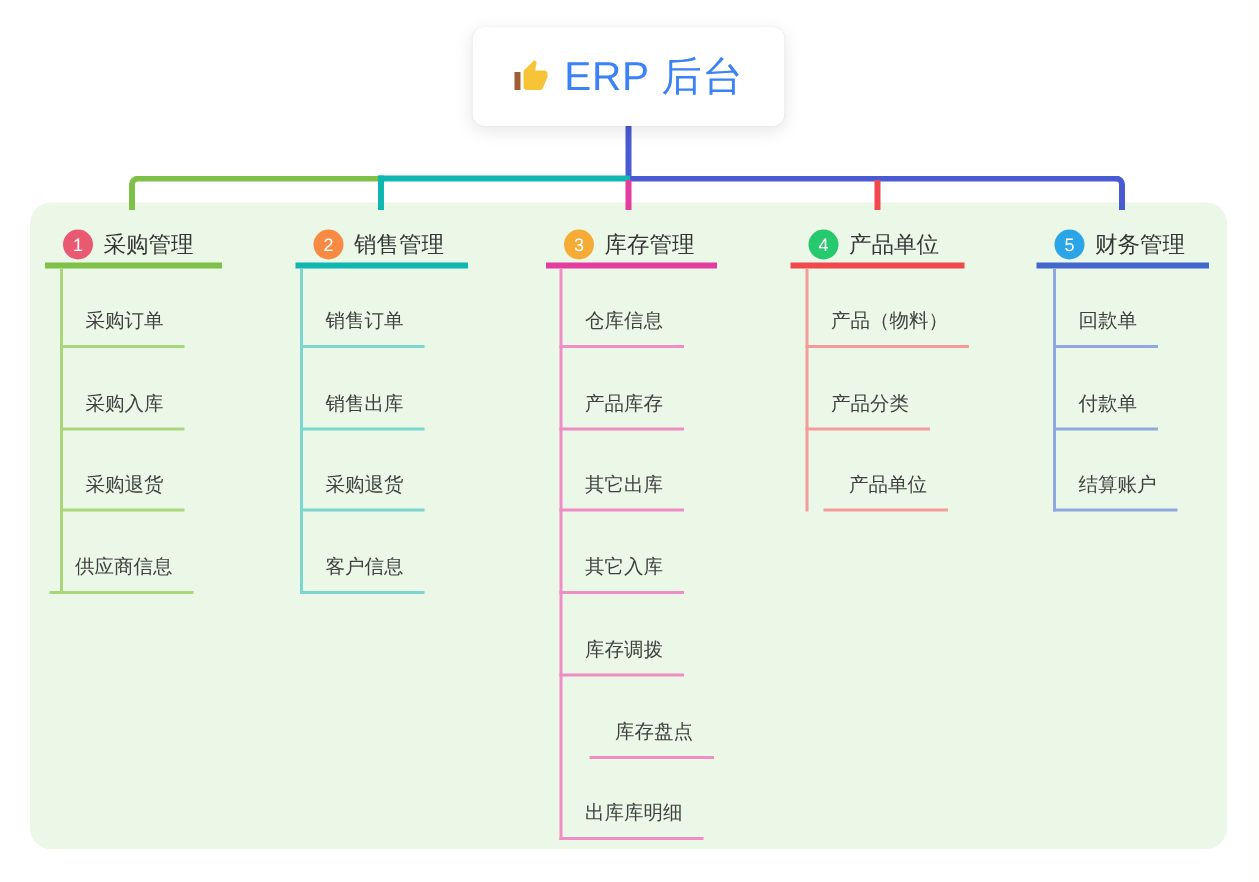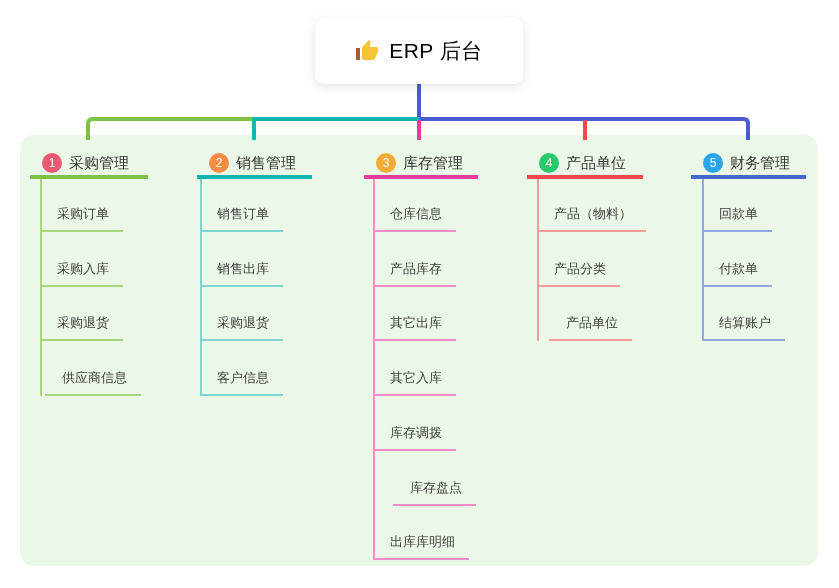--- a/index.html
+++ b/index.html
@@ -12,21 +12,21 @@
     position:absolute;left:20px;top:135px;width:798px;height:431px;
     border-radius:14px;
   }
   .root-card{
     position:absolute;left:315px;top:18px;width:208px;height:66px;
     background:#ffffff;border-radius:8px;
     box-shadow:0 3px 12px rgba(0,0,0,0.10),0 0 1px rgba(0,0,0,0.08);
     display:flex;align-items:center;justify-content:center;gap:10px;
     z-index:3;
   }
-  .root-title{font-size:21px;color:#000000;font-weight:500;letter-spacing:.5px;}
+  .root-title{font-size:27px;color:#3b82f6;font-weight:500;letter-spacing:.5px;}
   .conn{position:absolute;}
   .branch-title{
     position:absolute;height:28px;display:flex;align-items:center;
     padding-left:12px;gap:7px;
   }
   .badge{
     width:20px;height:20px;border-radius:50%;color:#fff;
     font-size:12px;line-height:20px;text-align:center;flex:0 0 auto;
   }
   .branch-label{font-size:15px;color:#353535;font-weight:500;white-space:nowrap;}
@@ -62,21 +62,21 @@
     </div>
   <div id="branches">
       <div class="branch-title" style="left: 30px; top: 151px; width: 118px; height: 28px; border-bottom: 4px solid rgb(127, 193, 72);">
         <span class="badge" style="background: rgb(233, 90, 114);">1</span>
         <span class="branch-label">采购管理</span>
       </div>
       <div class="vline" style="left: 40px; top: 179px; height: 217px; background: rgb(169, 214, 125);"></div>
       <div class="child-node" style="left: 40px; top: 205px; border-bottom: 2px solid rgb(169, 214, 125);"><span>采购订单</span></div>
       <div class="child-node" style="left: 40px; top: 260px; border-bottom: 2px solid rgb(169, 214, 125);"><span>采购入库</span></div>
       <div class="child-node" style="left: 40px; top: 314px; border-bottom: 2px solid rgb(169, 214, 125);"><span>采购退货</span></div>
-      <div class="child-node" style="left: 45px; top: 369px; border-bottom: 2px solid rgb(169, 214, 125);"><span>供应商信息</span></div>
+      <div class="child-node" style="left: 33px; top: 369px; border-bottom: 2px solid rgb(169, 214, 125);"><span>供应商信息</span></div>
       <div class="branch-title" style="left: 197px; top: 151px; width: 115px; height: 28px; border-bottom: 4px solid rgb(16, 182, 176);">
         <span class="badge" style="background: rgb(247, 139, 68);">2</span>
         <span class="branch-label">销售管理</span>
       </div>
       <div class="vline" style="left: 200px; top: 179px; height: 217px; background: rgb(124, 213, 207);"></div>
       <div class="child-node" style="left: 200px; top: 205px; border-bottom: 2px solid rgb(124, 213, 207);"><span>销售订单</span></div>
       <div class="child-node" style="left: 200px; top: 260px; border-bottom: 2px solid rgb(124, 213, 207);"><span>销售出库</span></div>
       <div class="child-node" style="left: 200px; top: 314px; border-bottom: 2px solid rgb(124, 213, 207);"><span>采购退货</span></div>
       <div class="child-node" style="left: 200px; top: 369px; border-bottom: 2px solid rgb(124, 213, 207);"><span>客户信息</span></div>
       <div class="branch-title" style="left: 364px; top: 151px; width: 114px; height: 28px; border-bottom: 4px solid rgb(229, 60, 159);">

